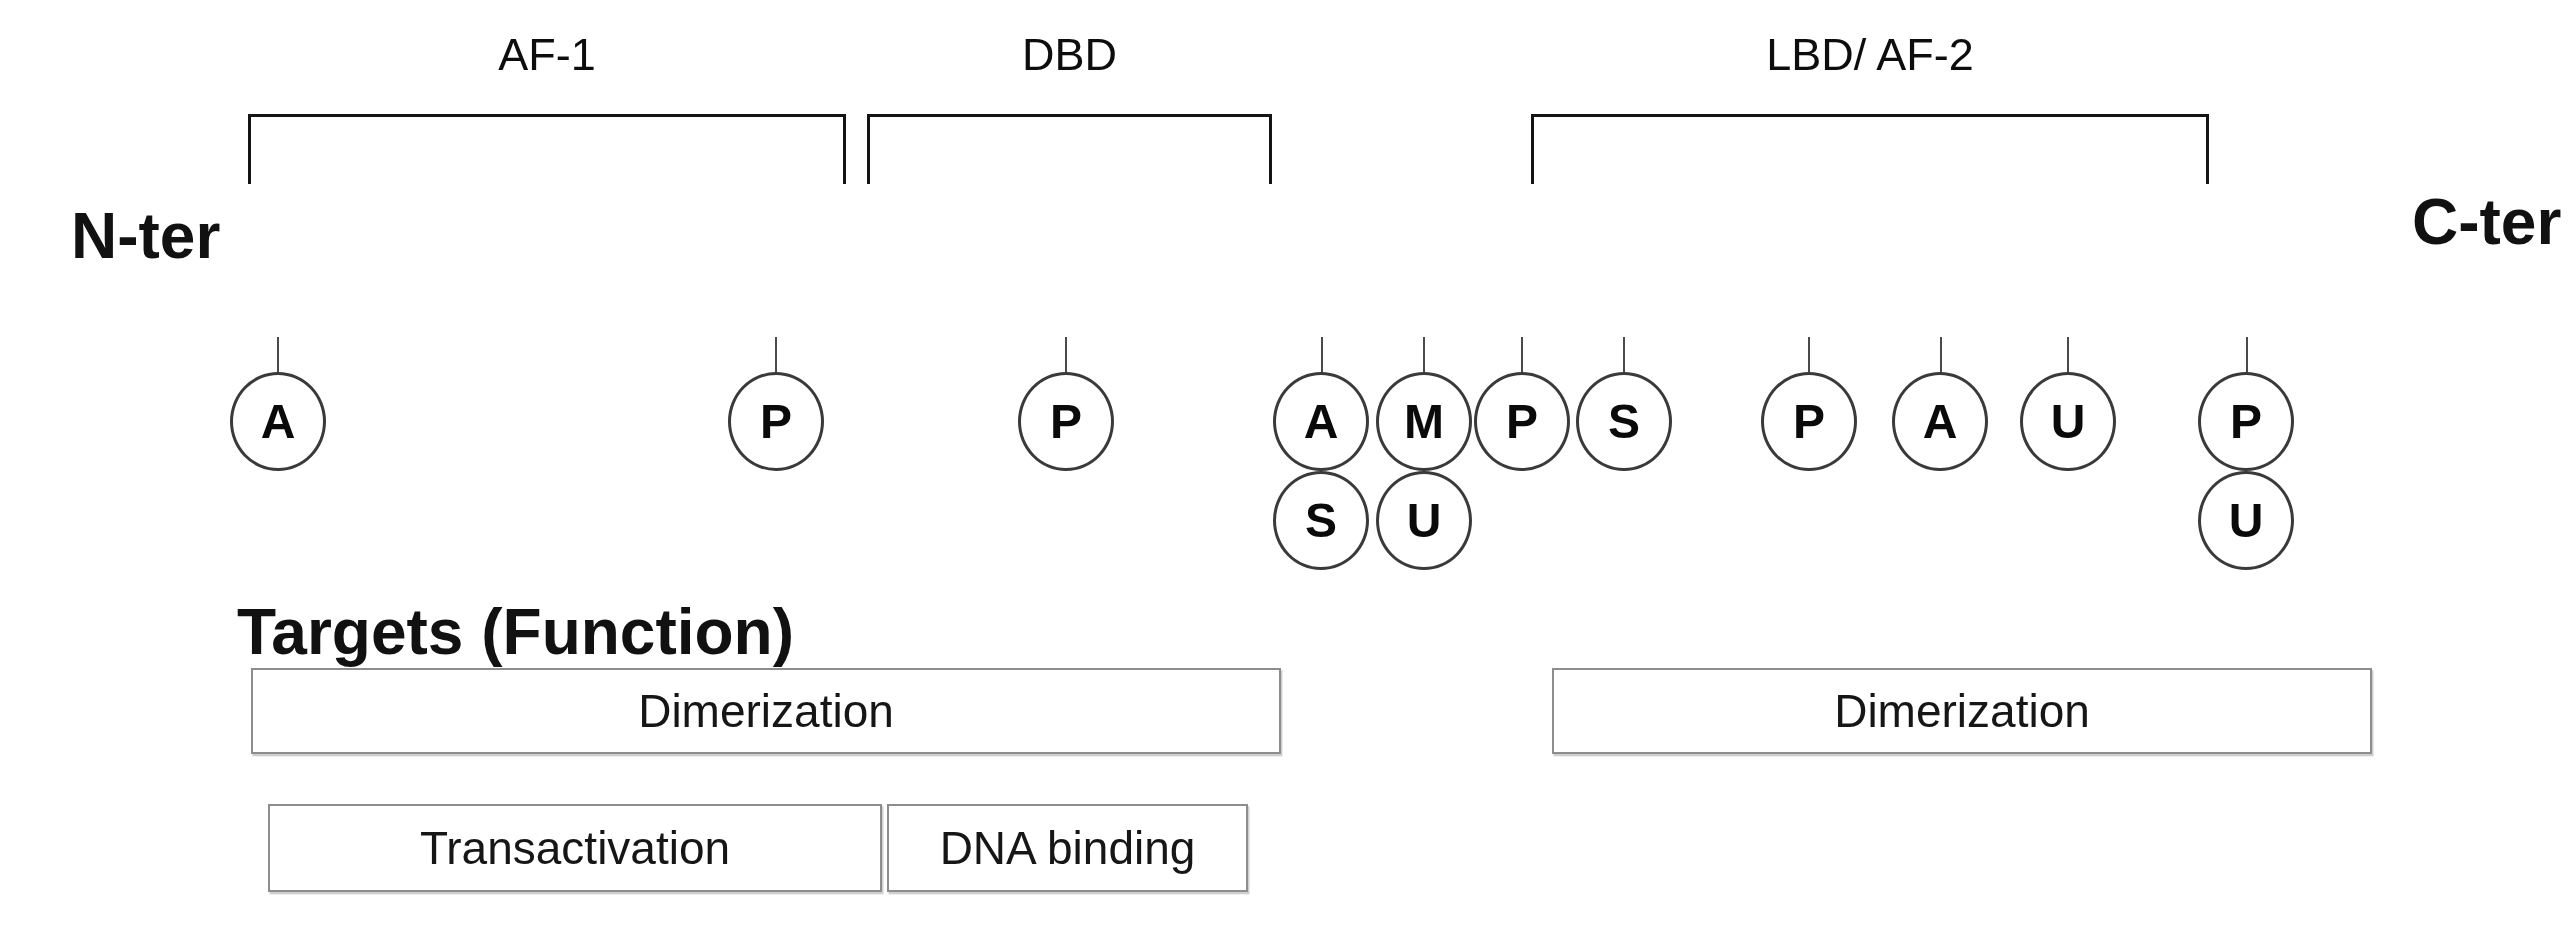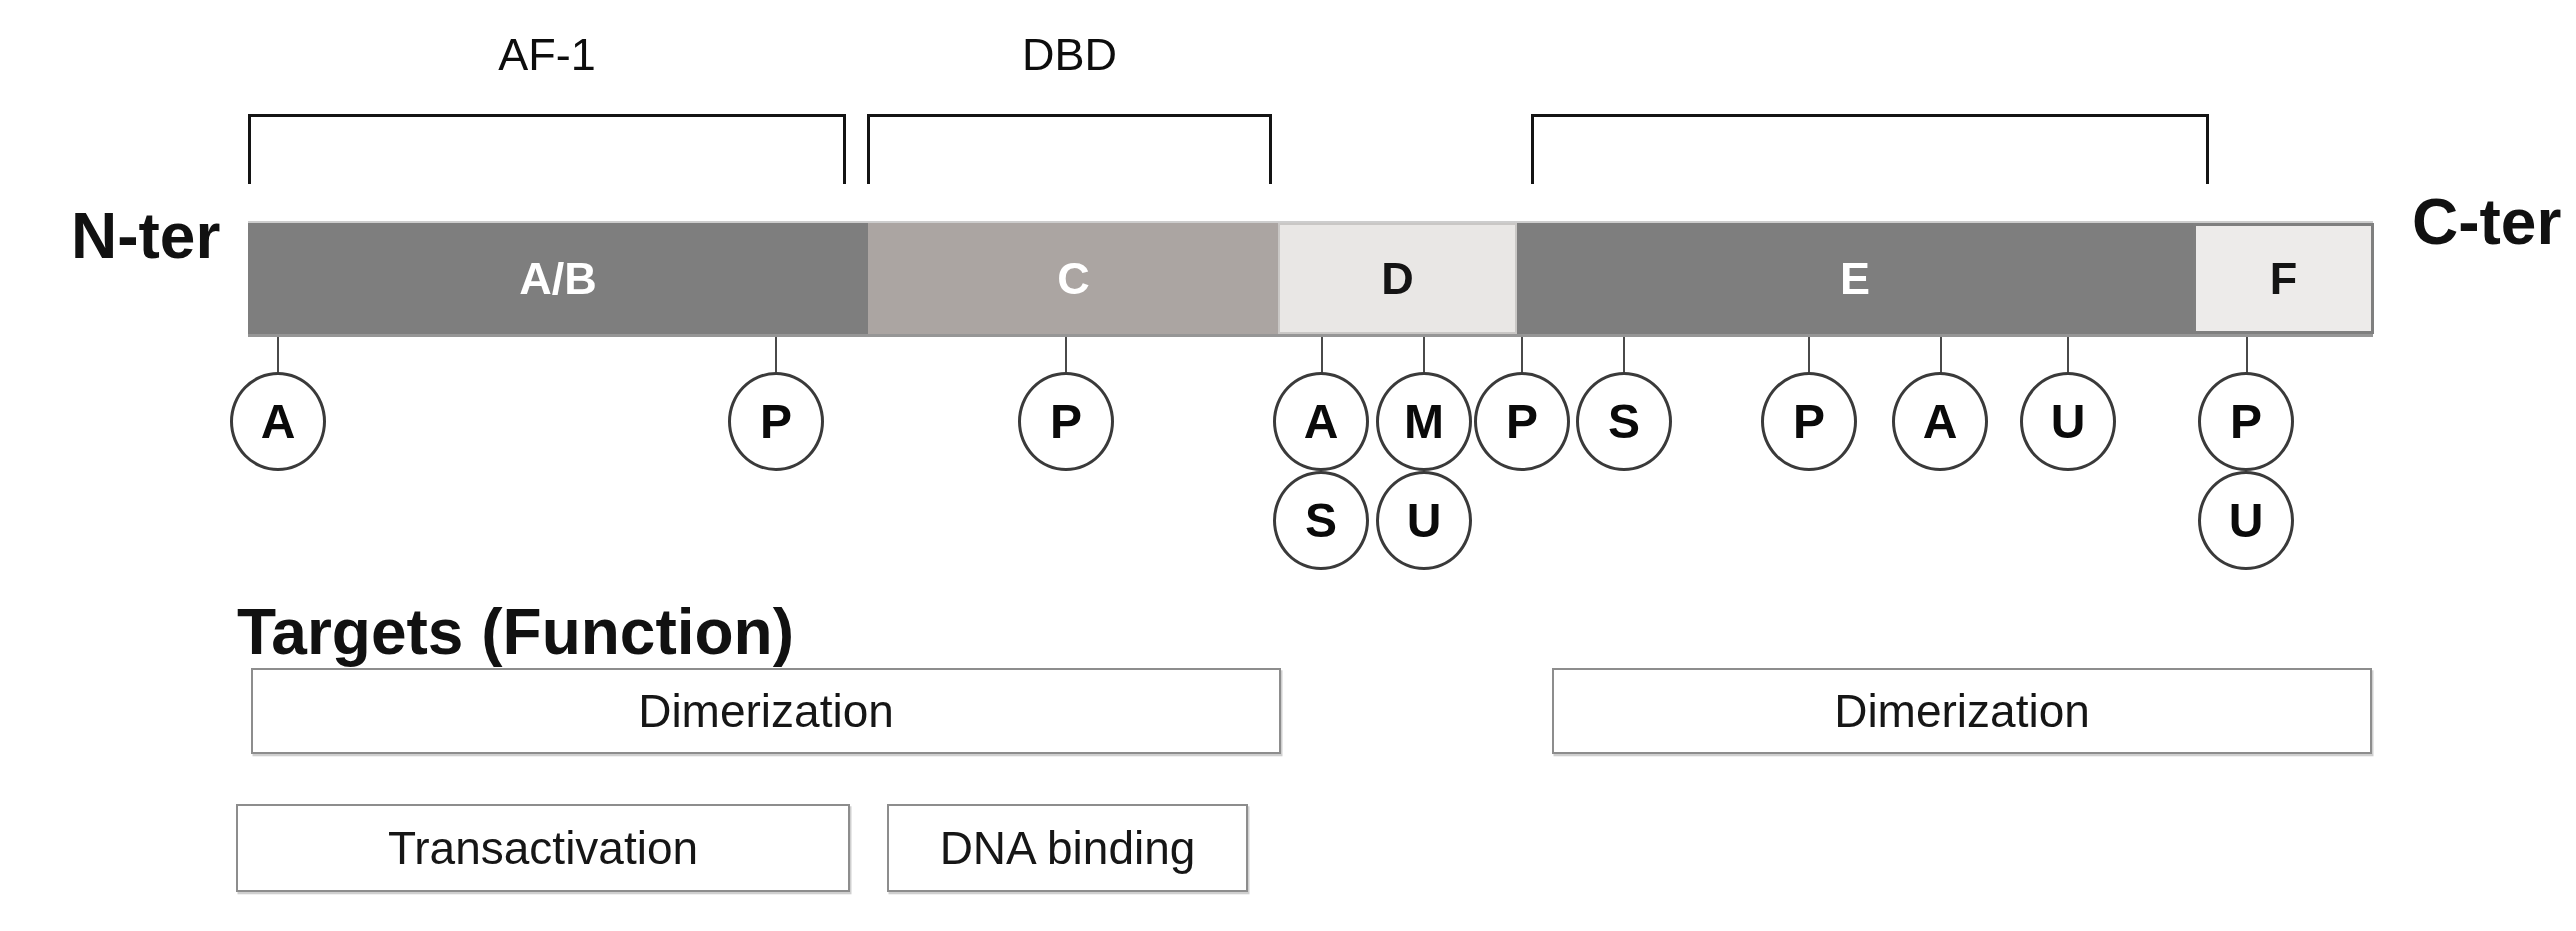--- a/index.html
+++ b/index.html
@@ -49,46 +49,40 @@
   
   .targets-heading{position:absolute;left:225px;top:595px;font-size:64px;font-weight:bold;white-space:nowrap;}
   .tbox{position:absolute;background:#ffffff;border:2.3px solid #8d8d8d;box-sizing:border-box;
         box-shadow:1.5px 2.3px 0 #cfcfcf;display:flex;align-items:center;justify-content:center;
         font-size:46px;color:#161616;white-space:nowrap;}
   .row1{top:668px;height:86px;}
   .row2{top:804px;height:88px;}
   .tbox.dim-l{left:239px;width:1030px;}
   .tbox.nls{left:1298px;width:181px;}
   .tbox.dim-r{left:1540px;width:820px;}
-  .tbox.transact{left:224px;width:614px;}
+  .tbox.transact{left:256px;width:614px;}
   .tbox.dna{left:875px;width:361px;}
   .tbox.ligand{left:1540px;width:820px;}
 </style>
 </head>
 <body>
 
 <div class="fig">
 
   <div class="bracket-label af1">AF-1</div>
   <div class="bracket-label dbd">DBD</div>
+  <div class="bracket-label lbd">LBD/ AF-2</div>
 
   <div class="bracket af1"></div>
   <div class="bracket dbd"></div>
   <div class="bracket lbd"></div>
 
   <div class="terminal n">N-ter</div>
   <div class="terminal c">C-ter</div>
 
-  <div class="bar">
-    <div class="domain ab" style="background-color: rgb(126, 126, 126); color: rgb(255, 255, 255);">A/B</div>
-    <div class="domain c" style="background-color: rgb(171, 165, 162); color: rgb(255, 255, 255);">C</div>
-    <div class="domain d" style="background-color: rgb(233, 231, 229); color: rgb(20, 20, 20);">D</div>
-    <div class="domain e" style="background-color: rgb(126, 126, 126); color: rgb(255, 255, 255);">E</div>
-    <div class="domain f" style="background-color: rgb(237, 235, 234); color: rgb(20, 20, 20);">F</div>
-  </div>
 
   <div class="stem" style="left:265px"></div>
   <div class="stem" style="left:763px"></div>
   <div class="stem" style="left:1053px"></div>
   <div class="stem" style="left:1309px"></div>
   <div class="stem" style="left:1411px"></div>
   <div class="stem" style="left:1509px"></div>
   <div class="stem" style="left:1611px"></div>
   <div class="stem" style="left:1796px"></div>
   <div class="stem" style="left:1928px"></div>

